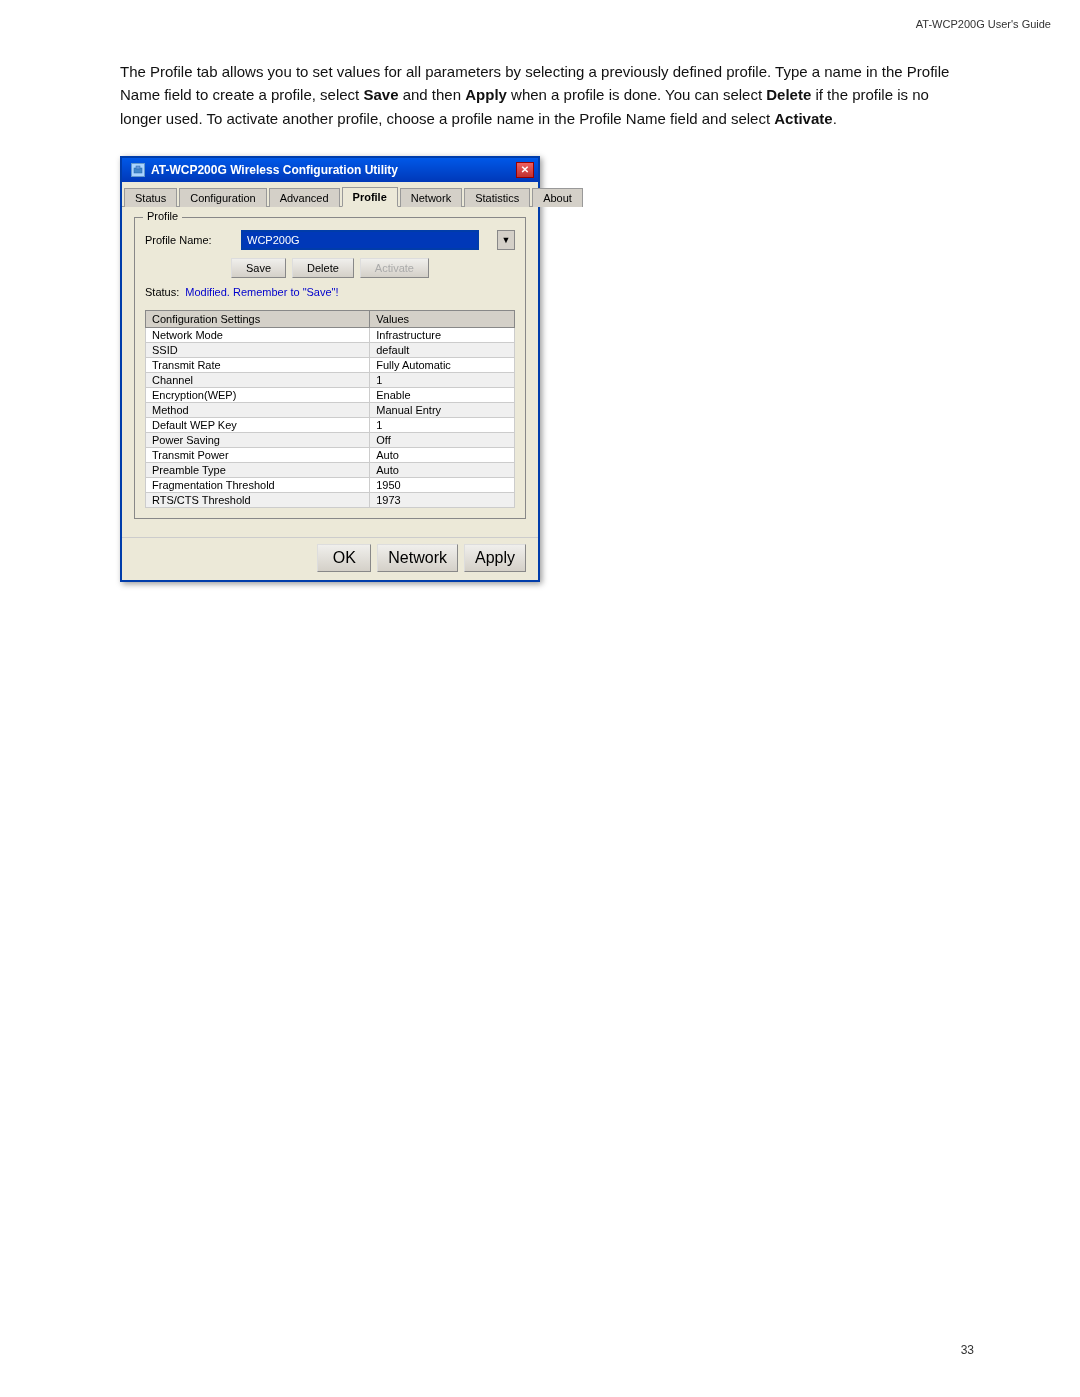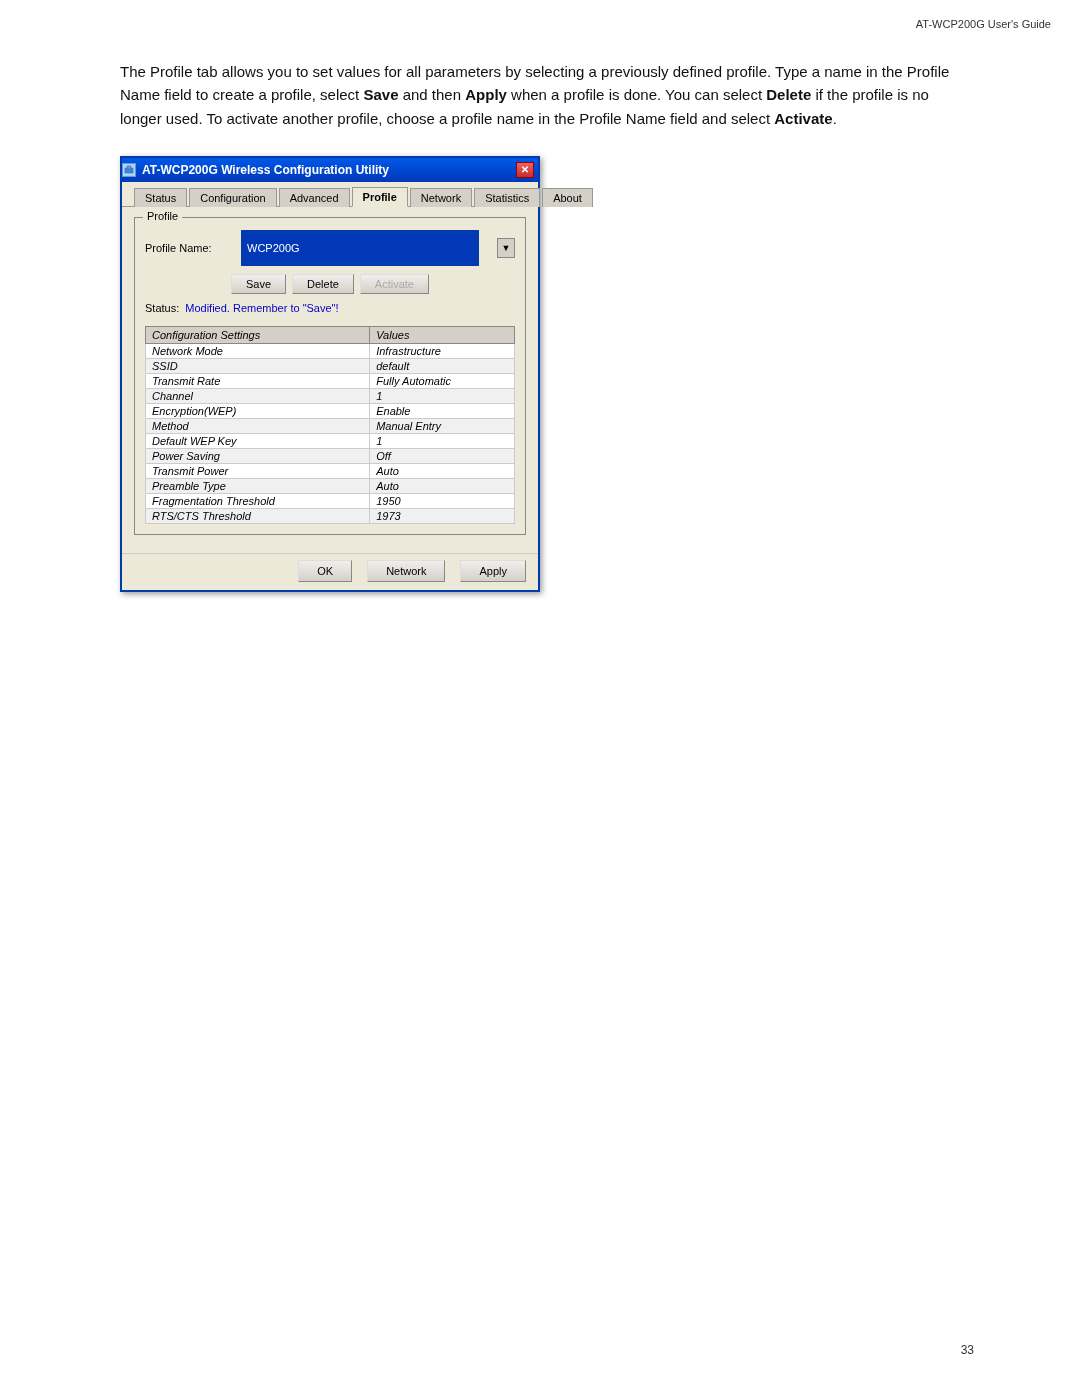--- a/index.html
+++ b/index.html
@@ -55,21 +55,21 @@
       background: #ece9d8;
       box-shadow: 2px 2px 6px rgba(0,0,0,0.4);
       margin-left: 0;
     }
 
     .win-titlebar {
       background: linear-gradient(to bottom, #0058e8 0%, #0038b8 100%);
       display: flex;
       align-items: center;
       justify-content: space-between;
-      padding: 3px 4px 3px 0;
+      padding: 3px 4px 3px 9px;
       height: 24px;
     }
 
     .win-title-left {
       display: flex;
       align-items: center;
       gap: 6px;
     }
 
     .win-icon {
@@ -103,21 +103,21 @@
       justify-content: center;
       cursor: pointer;
       font-family: Arial, sans-serif;
     }
 
     
     .tab-bar {
       display: flex;
       align-items: flex-end;
       background: #ece9d8;
-      padding: 4px 6px 0 12px;
+      padding: 4px 6px 0 2px;
       border-bottom: 1px solid #999;
       gap: 2px;
     }
 
     .tab {
       padding: 3px 10px;
       font-family: Arial, sans-serif;
       font-size: 11px;
       background: #d4d0c8;
       border: 1px solid #999;
@@ -171,21 +171,21 @@
 
     .profile-name-label {
       font-family: Arial, sans-serif;
       font-size: 11px;
       white-space: nowrap;
       min-width: 78px;
     }
 
     .profile-name-input {
       flex: 1;
-      height: 36px;
+      height: 20px;
       border: 2px solid #003caa;
       background: #fff;
       font-family: Arial, sans-serif;
       font-size: 11px;
       padding: 0 4px;
       outline: none;
       color: #000;
     }
 
     .profile-name-input.selected {
@@ -251,21 +251,20 @@
       font-size: 11px;
       color: #0000cc;
     }
 
     
     .config-table {
       width: 100%;
       border-collapse: collapse;
       font-family: Arial, sans-serif;
       font-size: 11px;
-      font-style: italic;
     }
 
     .config-table th {
       background: #d4d0c8;
       border: 1px solid #888;
       padding: 2px 6px;
       text-align: left;
       font-weight: normal;
     }
 
@@ -284,30 +283,29 @@
     .win-footer {
       display: flex;
       justify-content: flex-end;
       gap: 6px;
       padding: 6px 12px 8px 12px;
       background: #ece9d8;
       border-top: 1px solid #ccc;
     }
 
     .footer-btn {
-      padding: 4px 18px;
-      font-family: Arial, sans-serif;
-      font-size: 11px;
+      padding: 4px 10px;
+      font-family: Arial, sans-serif;
+      font-size: 16px;
       background: linear-gradient(to bottom, #f0efec 0%, #d4d0c8 100%);
       border: 1px solid #888;
       border-top-color: #ddd;
       border-left-color: #ddd;
       cursor: pointer;
       min-width: 54px;
-      margin-left: 9px;
     }
 
     .page-number {
       position: absolute;
       bottom: 40px;
       right: 106px;
       font-family: Arial, sans-serif;
       font-size: 12px;
       color: #333;
     }

